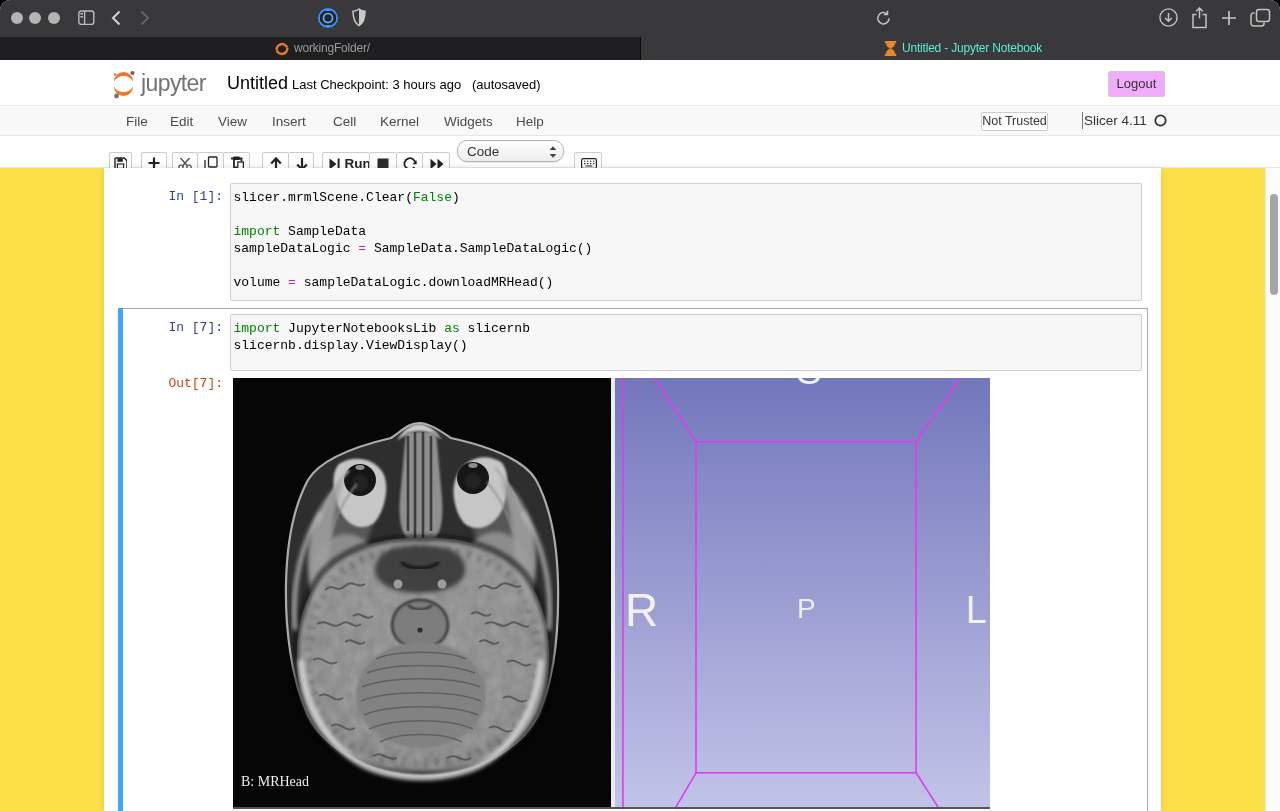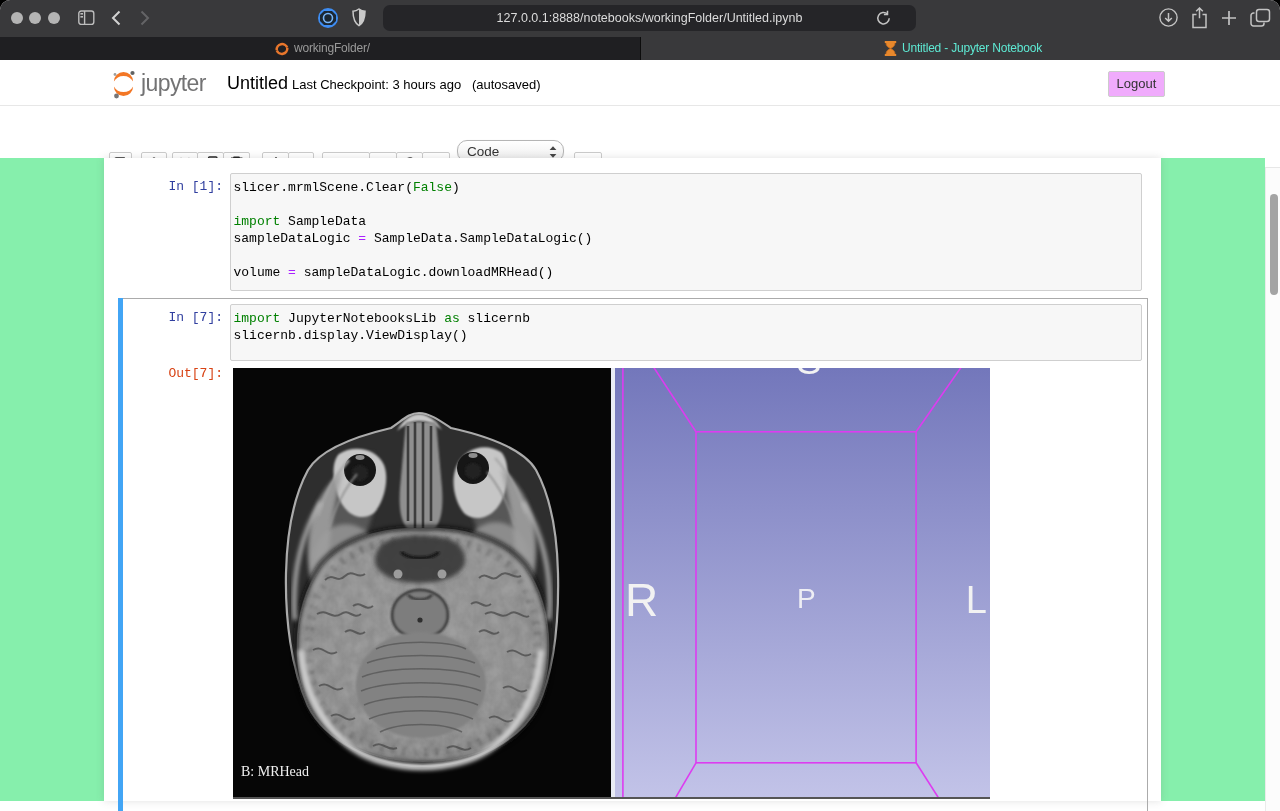--- a/index.html
+++ b/index.html
@@ -22,21 +22,21 @@
 #logout { position:absolute; left:1108px; top:11px; width:57px; height:26px; border:1px solid #ccc; border-radius:2px; background:#f0abfc; font-size:13px; color:#333; text-align:center; line-height:24px; }
 
 #menubar { position:absolute; left:0; top:107px; width:1280px; height:29px; background:#f8f8f8; border-bottom:1px solid #e7e7e7; }
 .mi { position:absolute; top:7px; font-size:13.5px; color:#4a4a4a; }
 #nottrusted { position:absolute; left:981px; top:5px; width:67px; height:19px; border:1px solid #ccc; border-radius:2px; background:#fff; font-size:12.5px; color:#333; text-align:center; line-height:17px; }
 #kinfo { position:absolute; left:1082px; top:0px; height:29px; width:180px; white-space:nowrap; }
 
 #toolbar { position:absolute; left:0; top:136px; width:1280px; height:32px; background:#fff; border-bottom:1px solid #e7e7e7; }
 .tbtn { position:absolute; top:16px; height:36px; border:1px solid #ccc; border-radius:2px; background:#fff;font-weight:bold; }
 
-#nbbody { position:absolute; left:0; top:158px; width:1265px; height:643px; background:#86efac; }
+#nbbody { position:absolute; left:0; top:168px; width:1265px; height:643px; background:#fde047; }
 #container { position:absolute; left:104px; top:0; width:1057px; height:643px; background:#fff; box-shadow:0 0 8px 0 rgba(87,87,87,0.18); }
 
 .inputbox { position:absolute; background:#f7f7f7; border:1px solid #cfcfcf; border-radius:2px; }
 .code { font-family:"Liberation Mono", monospace; font-size:13px; line-height:17px; white-space:pre; color:#000; }
 .prompt { position:absolute; font-family:"Liberation Mono", monospace; font-size:13px; width:119px; text-align:right; }
 .inp { color:#303f9f; }
 .outp { color:#d84315; }
 .kw { color:#008000; font-weight:normal; }
 .op { color:#aa22ff; }
 #selcell { position:absolute; left:117.5px; top:140px; width:1030px; height:520px; border:1px solid #ababab; }
@@ -69,21 +69,20 @@
     </svg>
     <svg class="icn" style="left:317px; top:7px;" width="22" height="22" viewBox="0 0 22 22">
       <circle cx="11" cy="11" r="10" fill="#3e8df3"></circle>
       <path d="M7 4 h8 l4 4 v6 l-4 4 h-8 l-4 -4 v-6 z" fill="#1b2733"></path>
       <circle cx="11" cy="11" r="4.5" fill="none" stroke="#79b6f7" stroke-width="1.6"></circle>
     </svg>
     <svg class="icn" style="left:352px; top:8px;" width="14" height="19" viewBox="0 0 14 19">
       <path d="M7 1 C9 2.4 11.4 3.1 13 3.2 C13 9.5 11.6 14.7 7 17.6 C2.4 14.7 1 9.5 1 3.2 C2.6 3.1 5 2.4 7 1 Z" fill="none" stroke="#c9c9c9" stroke-width="1.5"></path>
       <path d="M7 1 C9 2.4 11.4 3.1 13 3.2 C13 9.5 11.6 14.7 7 17.6 Z" fill="#c9c9c9"></path>
     </svg>
-    <div id="urlfield">127.0.0.1:8888/notebooks/workingFolder/Untitled.ipynb</div>
     <svg class="icn" style="left:876px; top:10px;" width="15" height="16" viewBox="0 0 15 16">
       <path d="M13.2 8.2 a5.7 5.7 0 1 1 -1.7 -4.1" fill="none" stroke="#c3c3c3" stroke-width="1.5"></path>
       <path d="M11.5 0.8 v3.6 h-3.6" fill="none" stroke="#c3c3c3" stroke-width="1.5"></path>
     </svg>
     <svg class="icn" style="left:1159px; top:8px;" width="19" height="19" viewBox="0 0 19 19">
       <circle cx="9.5" cy="9.5" r="8.6" fill="none" stroke="#c3c3c3" stroke-width="1.4"></circle>
       <path d="M9.5 5 v8 M6.2 10 l3.3 3.3 L12.8 10" fill="none" stroke="#c3c3c3" stroke-width="1.5"></path>
     </svg>
     <svg class="icn" style="left:1191px; top:7px;" width="17" height="22" viewBox="0 0 17 22">
       <path d="M5.5 7.5 h-3.5 v13 h13 v-13 h-3.5" fill="none" stroke="#c3c3c3" stroke-width="1.5"></path>
@@ -124,20 +123,38 @@
       <circle cx="24.5" cy="5" r="2.1" fill="#616262"></circle>
       <circle cx="7" cy="6.5" r="1.4" fill="#9e9e9e"></circle>
       <circle cx="8.5" cy="28" r="2.4" fill="#767677"></circle>
     </svg>
     <div style="position:absolute; left:141px; top:10px; font-size:23px; color:#737374; letter-spacing:-0.6px;">jupyter</div>
     <div id="jtitle">Untitled</div>
     <div id="jchk">Last Checkpoint: 3 hours ago&nbsp;&nbsp;&nbsp;(autosaved)</div>
     <div id="logout">Logout</div>
   </div>
 
+  <div id="menubar">
+    <div class="mi" style="left:126px;">File</div>
+    <div class="mi" style="left:170px;">Edit</div>
+    <div class="mi" style="left:218px;">View</div>
+    <div class="mi" style="left:272px;">Insert</div>
+    <div class="mi" style="left:333px;">Cell</div>
+    <div class="mi" style="left:380px;">Kernel</div>
+    <div class="mi" style="left:444px;">Widgets</div>
+    <div class="mi" style="left:516px;">Help</div>
+    <div id="nottrusted">Not Trusted</div>
+    <div id="kinfo">
+      <div style="position:absolute; left:0; top:5px; width:1px; height:17px; background:#777;"></div>
+      <div style="position:absolute; left:2px; top:6px; font-size:13.5px; color:#333;">Slicer 4.11</div>
+      <svg style="position:absolute; left:72px; top:7px;" width="13" height="13" viewBox="0 0 15 15">
+        <circle cx="7.5" cy="7.5" r="6" fill="none" stroke="#333" stroke-width="2"></circle>
+      </svg>
+    </div>
+  </div>
 
   <div id="toolbar">
     <div class="tbtn" style="left:109px; width:23px;"><svg width="13" height="13" viewBox="0 0 13 13" style="margin:3.5px 0 0 4px;">
       <path d="M1 2 a1 1 0 0 1 1 -1 h8.2 L13 3.8 V11 a1 1 0 0 1 -1 1 H2 a1 1 0 0 1 -1 -1 Z" fill="none" stroke="#222" stroke-width="1.4"></path>
       <rect x="3.4" y="1.6" width="5.4" height="3.2" fill="#222"></rect>
       <rect x="3.4" y="7" width="6.2" height="4.4" fill="none" stroke="#222" stroke-width="1.2"></rect>
     </svg></div>
     <div class="tbtn" style="left:141px; width:26px;"><svg width="12" height="12" viewBox="0 0 12 12" style="margin:4px 0 0 6px;">
       <path d="M6 0.5 v11 M0.5 6 h11" stroke="#222" stroke-width="2.2"></path>
     </svg></div>

